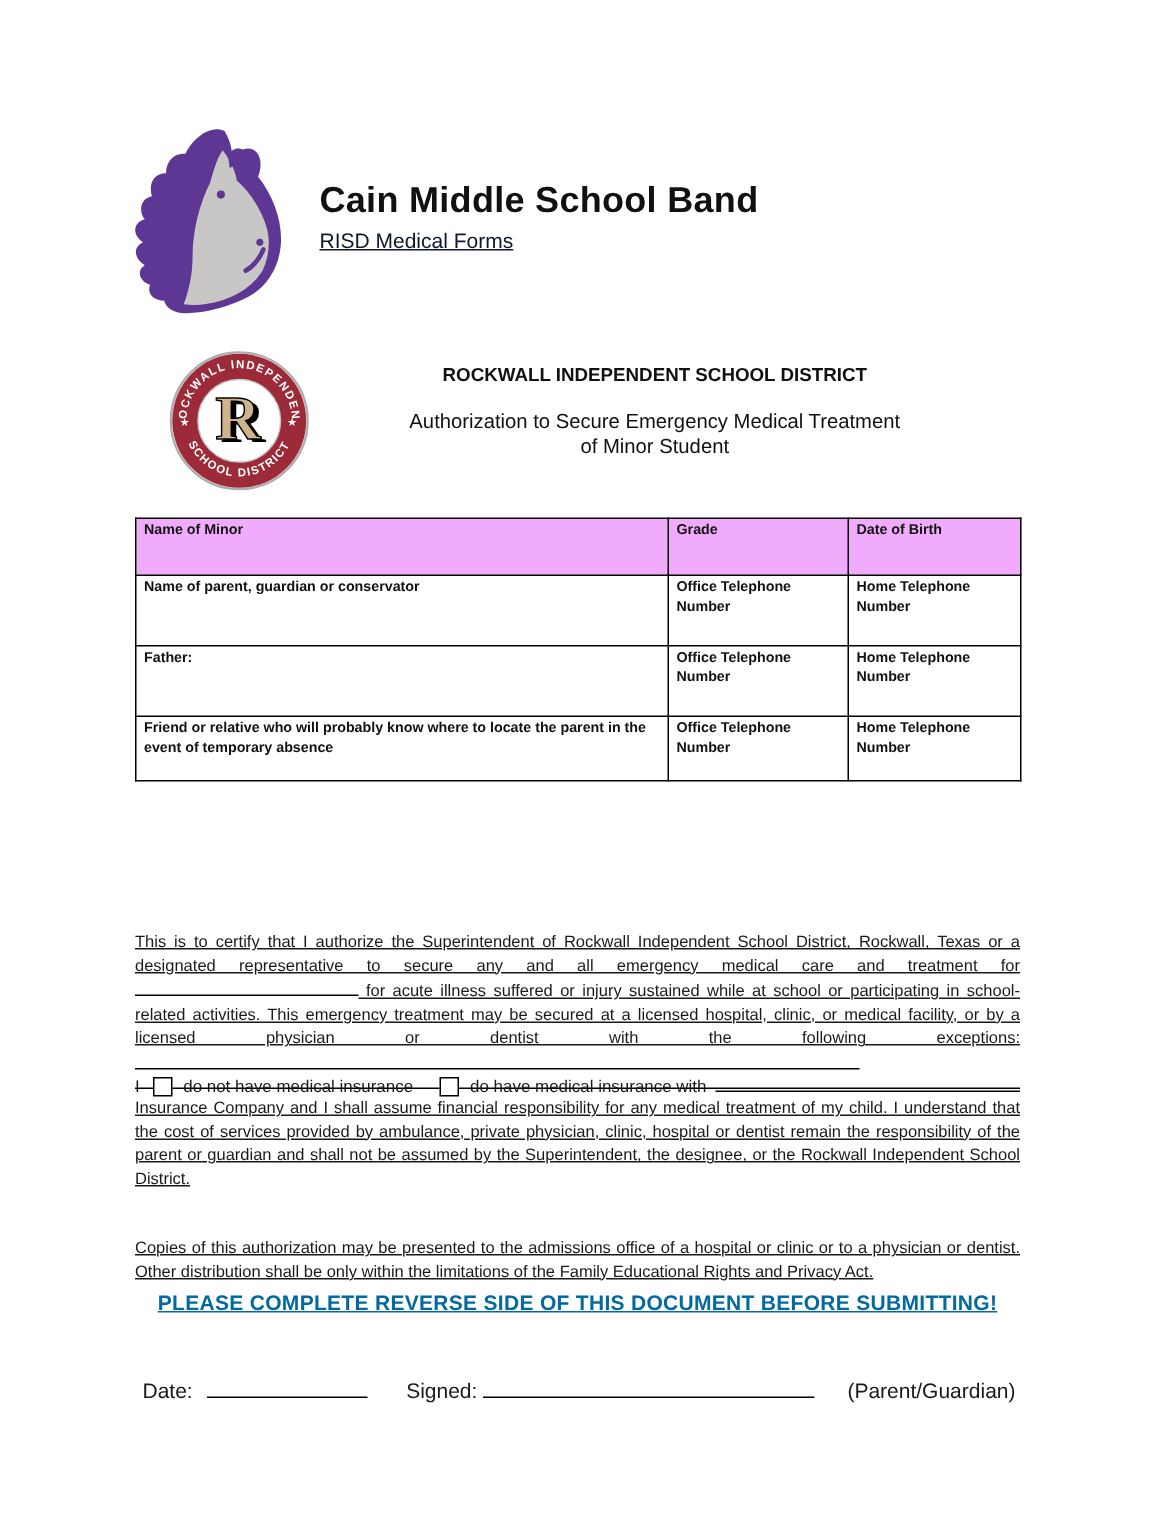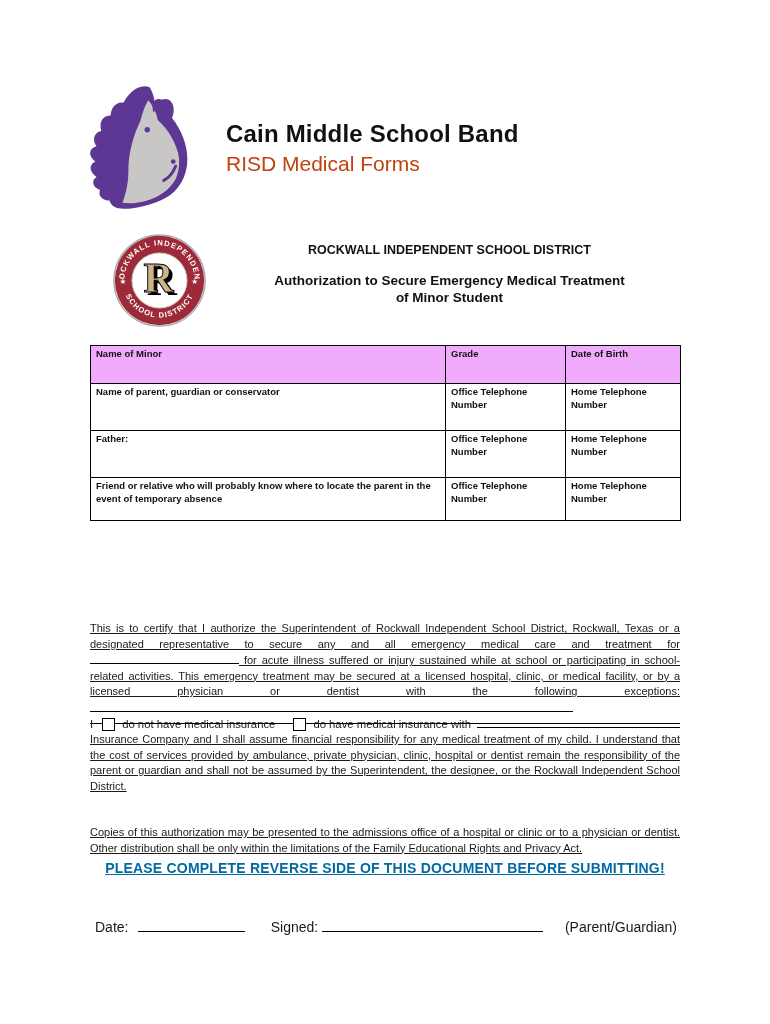--- a/index.html
+++ b/index.html
@@ -4,29 +4,29 @@
 <style>
   html,body { margin:0; padding:0; background:#ffffff; }
   .page {
     position:relative; width:770px; height:1024px; background:#ffffff;
     font-family:"Liberation Sans", sans-serif; color:#1a1a1a; overflow:hidden;
   }
 
   
   .band-header { position:absolute; left:80px; top:86px; display:flex; }
   .mustang-logo { width:118px; height:124px; flex:none; }
-  .band-titles { margin-left:28px; padding-top:34px; }
+  .band-titles { margin-left:15px; padding-top:34px; }
   .band-title { font-size:24px; font-weight:bold; color:#111; letter-spacing:0.2px; }
-  .band-subtitle { font-size:21px; font-weight:400; color:#c2410c; margin-top:4px; }
+  .band-subtitle { font-size:14px; font-weight:400; color:#0f172a; margin-top:4px;text-decoration:underline; }
 
   
   .seal-logo { position:absolute; left:112px; top:233px; width:95px; height:95px; }
-  .district-text { position:absolute; left:212px; top:243px; width:475px; text-align:center; }
+  .district-text { position:absolute; left:199px; top:243px; width:475px; text-align:center; }
   .district-name { font-size:12.5px; font-weight:bold; color:#111; }
-  .form-title { font-size:13.5px; font-weight:bold; color:#111; margin-top:15px; line-height:17px; }
+  .form-title { font-size:13.5px; font-weight:normal; color:#111; margin-top:15px; line-height:17px; }
 
   
   .info-table { position:absolute; left:90px; top:345px; width:590px;
     border-collapse:collapse; table-layout:fixed; }
   .info-table td { border:1px solid #000; vertical-align:top; padding:2px 5px;
     font-size:9.5px; font-weight:bold; line-height:12.5px; color:#111; }
   .info-table tr.shaded td { background:#f0abfc; }
 
   
   .para { font-size:11px; line-height:15.6px; text-align:justify; color:#1a1a1a;text-decoration:underline; }

